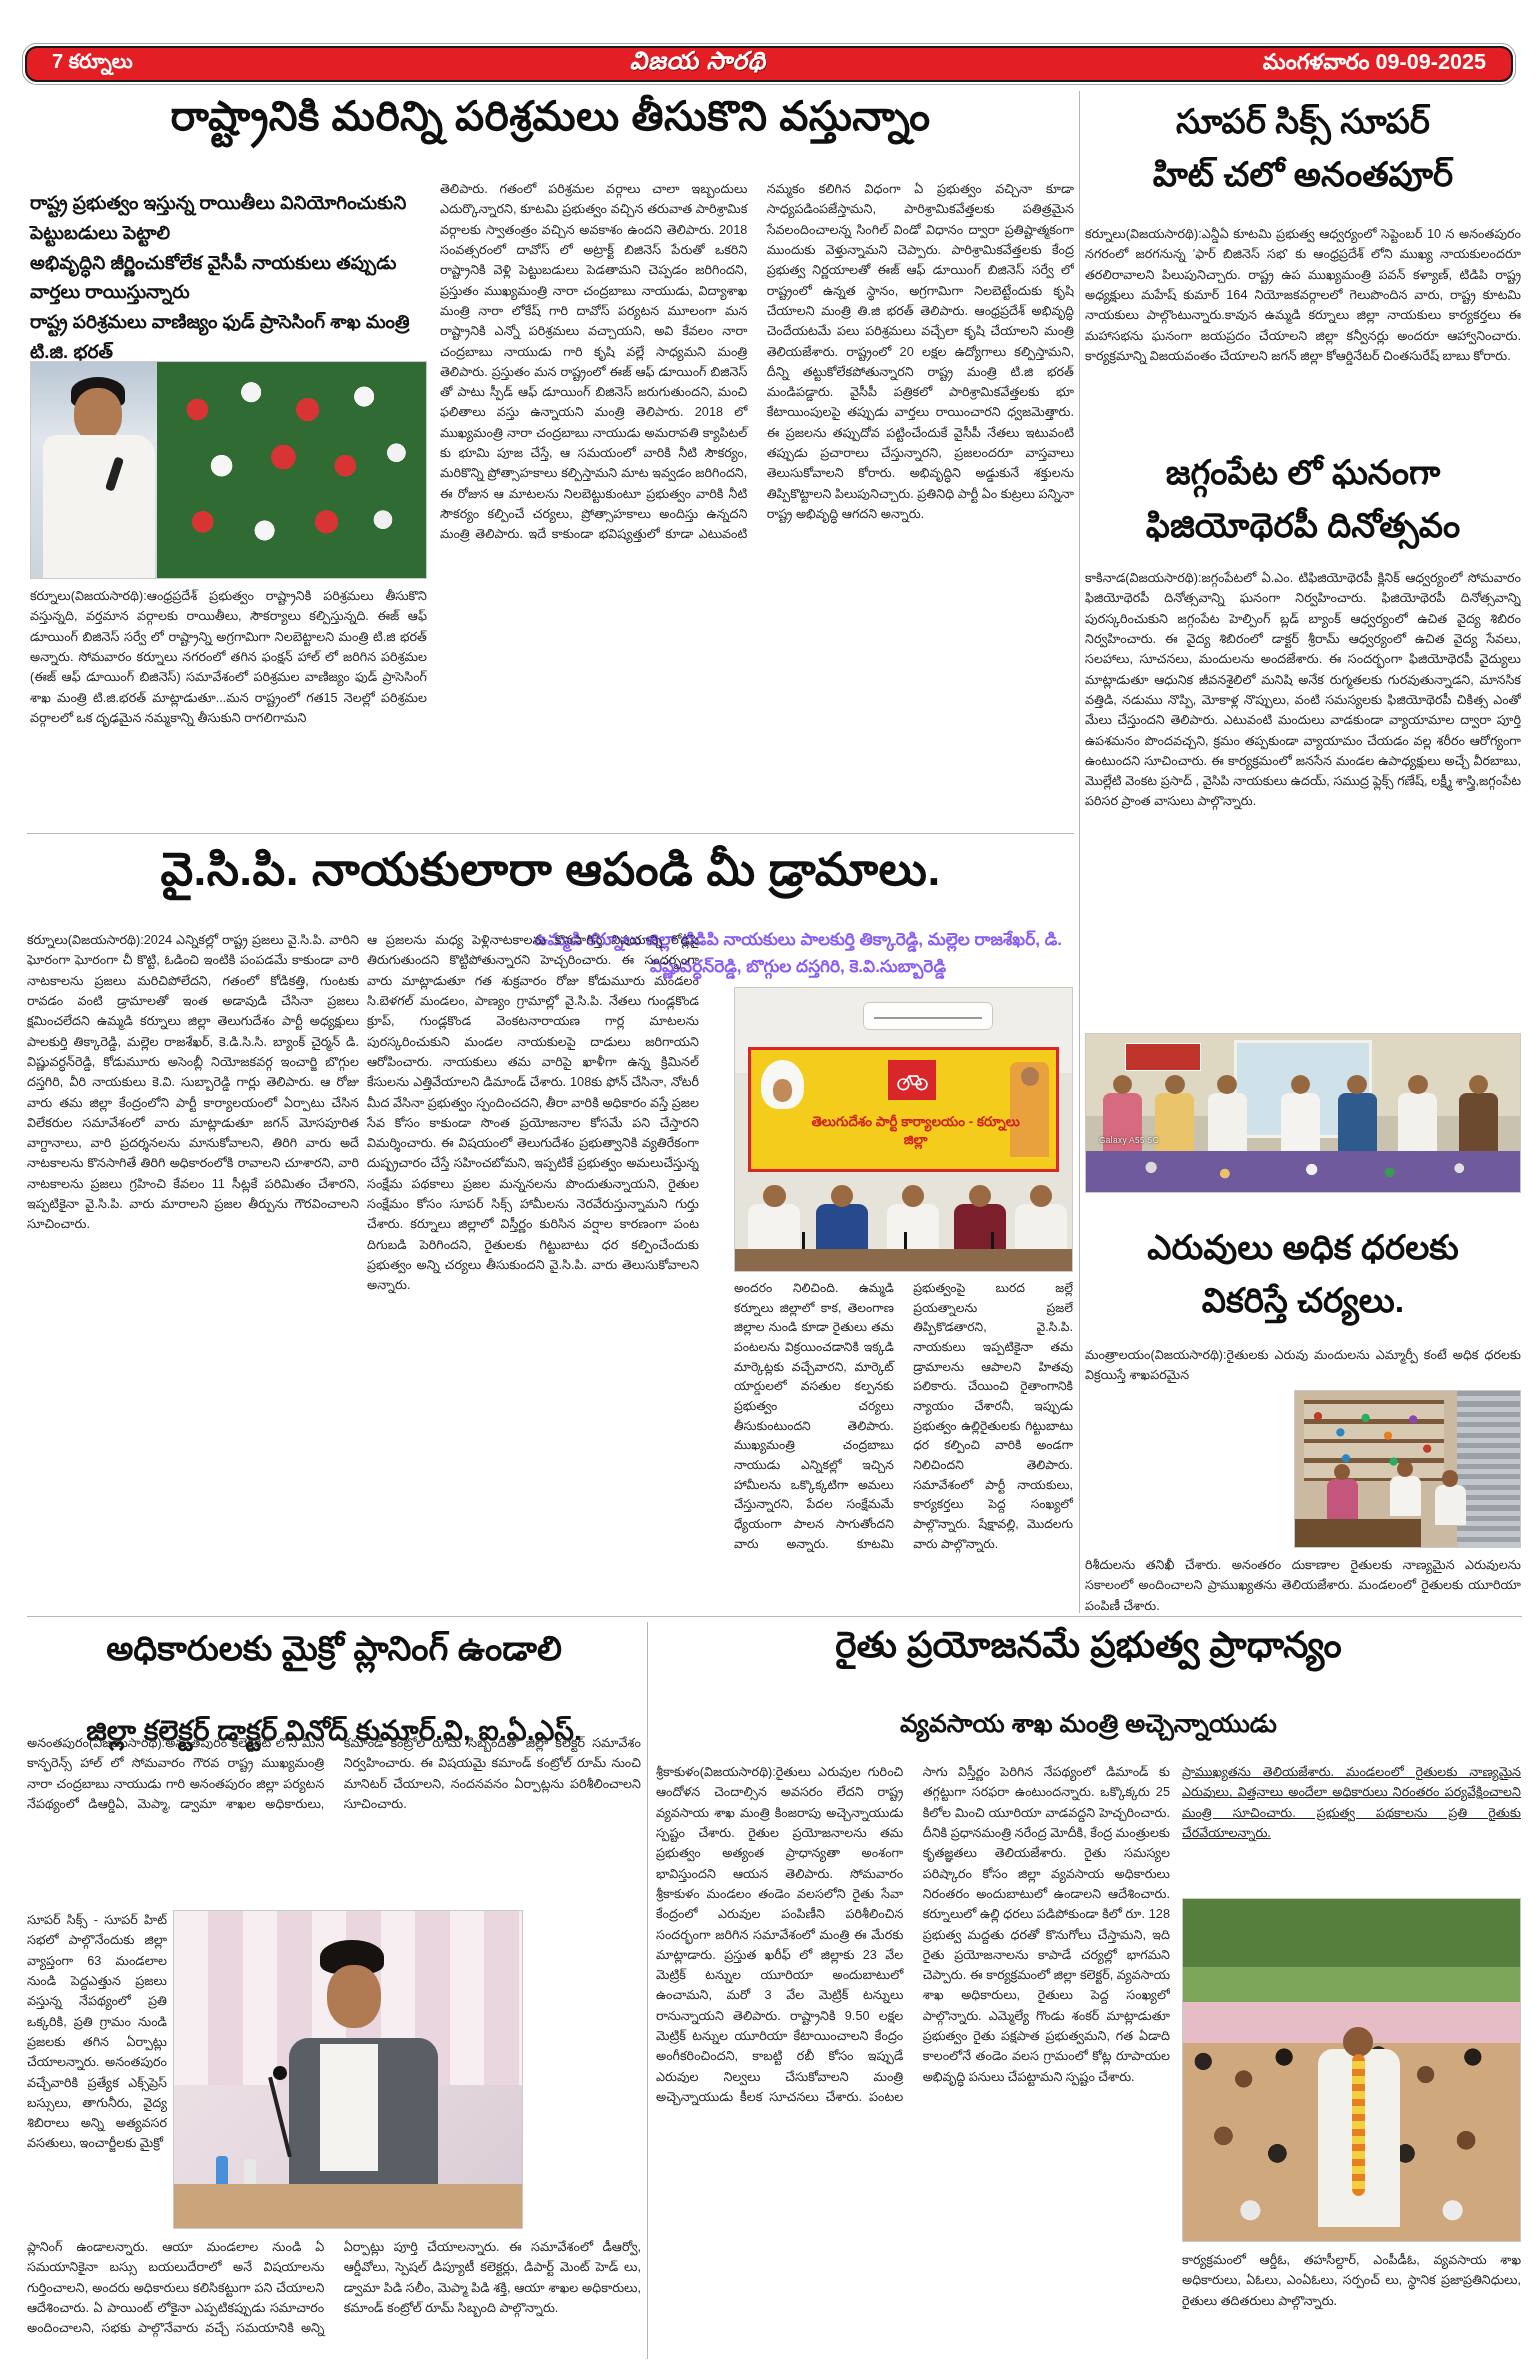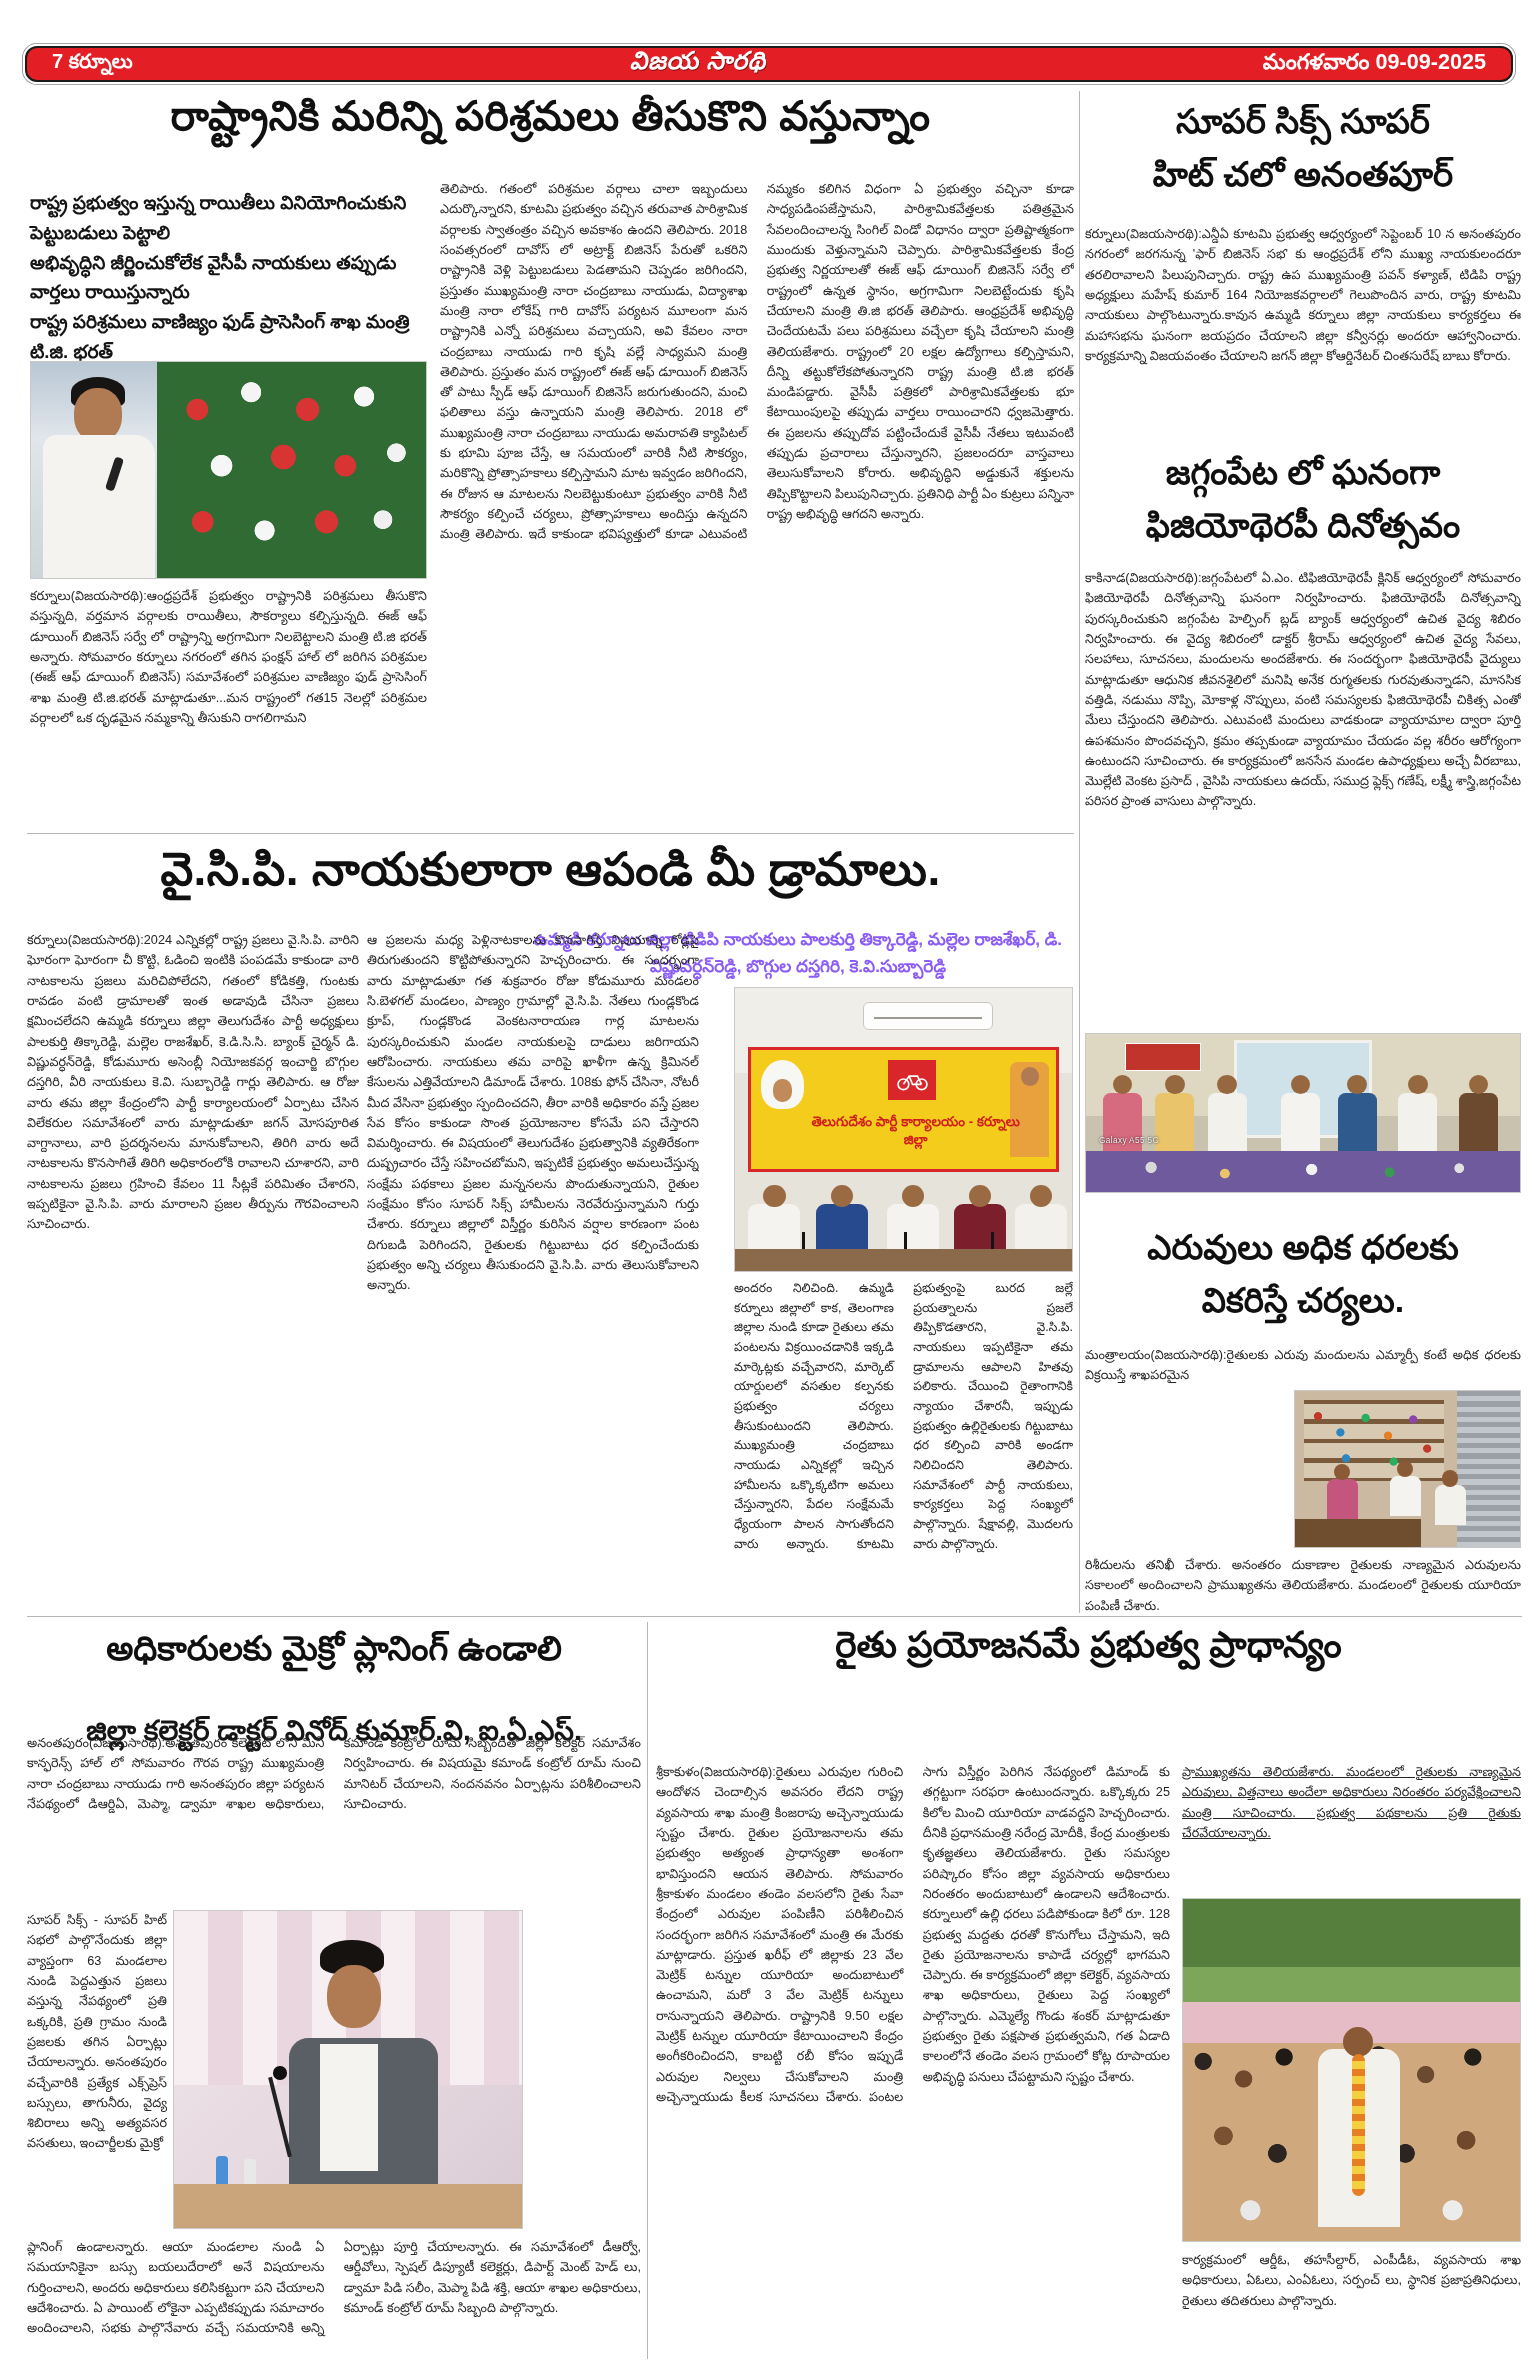--- a/index.html
+++ b/index.html
@@ -258,20 +258,21 @@
     <div class="p5-michead"></div>
     <div class="p5-mic"></div>
     <div class="p5-bottle1"></div>
     <div class="p5-bottle2"></div>
     <div class="p5-table"></div>
   </div>
   <div class="abs body-txt" style="left:529px;top:1910px;width:112px;height:319px;"></div>
   <div class="abs body-txt cols2" style="left:27px;top:2237px;width:614px;height:122px;">ప్లానింగ్ ఉండాలన్నారు. ఆయా మండలాల నుండి ఏ సమయానికైనా బస్సు బయలుదేరాలో అనే విషయాలను గుర్తించాలని, అందరు అధికారులు కలిసికట్టుగా పని చేయాలని ఆదేశించారు. ఏ పాయింట్ లోకైనా ఎప్పటికప్పుడు సమాచారం అందించాలని, సభకు పాల్గొనేవారు వచ్చే సమయానికి అన్ని ఏర్పాట్లు పూర్తి చేయాలన్నారు. ఈ సమావేశంలో డీఆర్వో, ఆర్డీవోలు, స్పెషల్ డిప్యూటీ కలెక్టర్లు, డిపార్ట్ మెంట్ హెడ్ లు, డ్వామా పిడి సలీం, మెప్మా పిడి శక్తి, ఆయా శాఖల అధికారులు, కమాండ్ కంట్రోల్ రూమ్ సిబ్బంది పాల్గొన్నారు.</div>
 
   <div class="abs headline h-farm" style="left:656px;top:1622px;width:865px;">రైతు ప్రయోజనమే ప్రభుత్వ ప్రాధాన్యం</div>
+  <div class="abs subhead" style="left:656px;top:1709px;width:865px;font-size:25px;">వ్యవసాయ శాఖ మంత్రి అచ్చెన్నాయుడు</div>
   <div class="abs body-txt cols2" style="left:656px;top:1762px;width:514px;height:595px;">శ్రీకాకుళం(విజయసారథి):రైతులు ఎరువుల గురించి ఆందోళన చెందాల్సిన అవసరం లేదని రాష్ట్ర వ్యవసాయ శాఖ మంత్రి కింజరాపు అచ్చెన్నాయుడు స్పష్టం చేశారు. రైతుల ప్రయోజనాలను తమ ప్రభుత్వం అత్యంత ప్రాధాన్యతా అంశంగా భావిస్తుందని ఆయన తెలిపారు. సోమవారం శ్రీకాకుళం మండలం తండెం వలసలోని రైతు సేవా కేంద్రంలో ఎరువుల పంపిణీని పరిశీలించిన సందర్భంగా జరిగిన సమావేశంలో మంత్రి ఈ మేరకు మాట్లాడారు. ప్రస్తుత ఖరీఫ్ లో జిల్లాకు 23 వేల మెట్రిక్ టన్నుల యూరియా అందుబాటులో ఉంచామని, మరో 3 వేల మెట్రిక్ టన్నులు రానున్నాయని తెలిపారు. రాష్ట్రానికి 9.50 లక్షల మెట్రిక్ టన్నుల యూరియా కేటాయించాలని కేంద్రం అంగీకరించిందని, కాబట్టి రబీ కోసం ఇప్పుడే ఎరువుల నిల్వలు చేసుకోవాలని మంత్రి అచ్చెన్నాయుడు కీలక సూచనలు చేశారు. పంటల సాగు విస్తీర్ణం పెరిగిన నేపథ్యంలో డిమాండ్ కు తగ్గట్టుగా సరఫరా ఉంటుందన్నారు. ఒక్కొక్కరు 25 కిలోల మించి యూరియా వాడవద్దని హెచ్చరించారు. దీనికి ప్రధానమంత్రి నరేంద్ర మోదీకి, కేంద్ర మంత్రులకు కృతజ్ఞతలు తెలియజేశారు. రైతు సమస్యల పరిష్కారం కోసం జిల్లా వ్యవసాయ అధికారులు నిరంతరం అందుబాటులో ఉండాలని ఆదేశించారు. కర్నూలులో ఉల్లి ధరలు పడిపోకుండా కిలో రూ. 128 ప్రభుత్వ మద్దతు ధరతో కొనుగోలు చేస్తామని, ఇది రైతు ప్రయోజనాలను కాపాడే చర్యల్లో భాగమని చెప్పారు. ఈ కార్యక్రమంలో జిల్లా కలెక్టర్, వ్యవసాయ శాఖ అధికారులు, రైతులు పెద్ద సంఖ్యలో పాల్గొన్నారు. ఎమ్మెల్యే గొండు శంకర్ మాట్లాడుతూ ప్రభుత్వం రైతు పక్షపాత ప్రభుత్వమని, గత ఏడాది కాలంలోనే తండెం వలస గ్రామంలో కోట్ల రూపాయల అభివృద్ధి పనులు చేపట్టామని స్పష్టం చేశారు.</div>
   <div class="abs body-txt" style="left:1182px;top:1762px;width:339px;height:128px;text-decoration:underline;">ప్రాముఖ్యతను తెలియజేశారు. మండలంలో రైతులకు నాణ్యమైన ఎరువులు, విత్తనాలు అందేలా అధికారులు నిరంతరం పర్యవేక్షించాలని మంత్రి సూచించారు. ప్రభుత్వ పథకాలను ప్రతి రైతుకు చేరవేయాలన్నారు.</div>
   <div class="abs photo ph-crowd" style="left:1182px;top:1898px;width:339px;height:344px;">
     <div class="p6-heads"></div>
     <div class="p6-man">
       <div class="p6-garland"></div>
     </div>
   </div>
   <div class="abs body-txt" style="left:1182px;top:2250px;width:339px;height:109px;">కార్యక్రమంలో ఆర్డీఓ, తహసీల్దార్, ఎంపీడీఓ, వ్యవసాయ శాఖ అధికారులు, ఏఓలు, ఎంఏఓలు, సర్పంచ్ లు, స్థానిక ప్రజాప్రతినిధులు, రైతులు తదితరులు పాల్గొన్నారు.</div>
 

